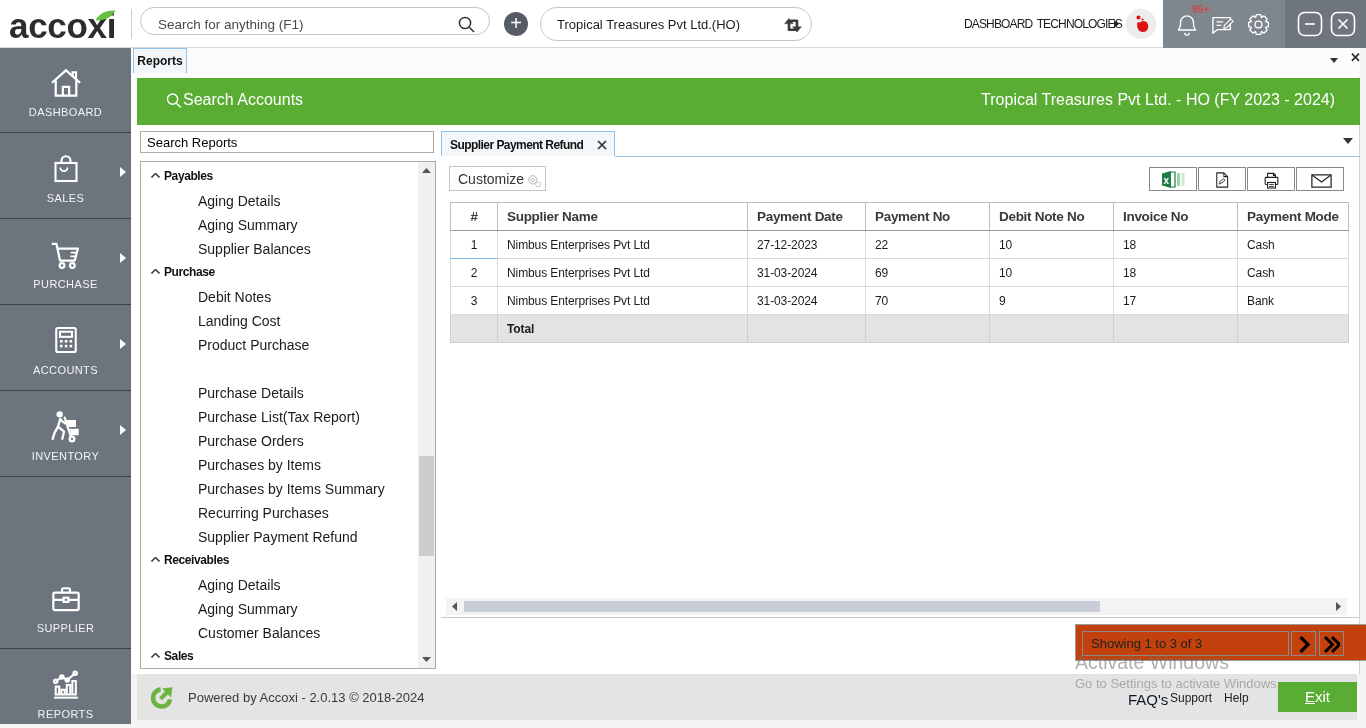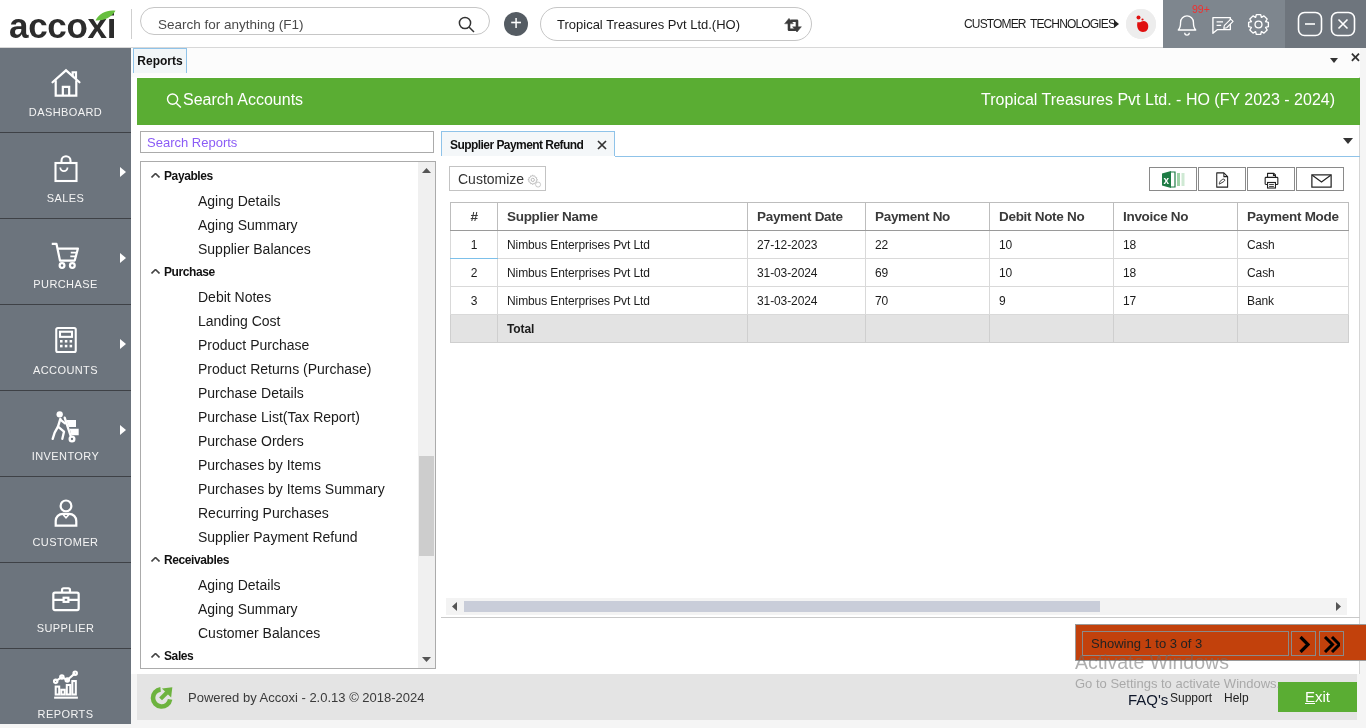--- a/index.html
+++ b/index.html
@@ -33,21 +33,21 @@
 
 #main { position:absolute; left:131px; top:48px; width:1229px; height:626px; background:#fff; border-right:1px solid #d5d5d5; }
 #tabstrip { position:absolute; left:0; top:0; width:1229px; height:29px; background:#fcfcfc; }
 #tab-reports { position:absolute; left:2px; top:0px; width:54px; height:25px; background:#f2f6f8; border:1px solid #8fc3e9; border-bottom:none; font-size:12px; font-weight:bold; color:#111; text-align:center; line-height:24px; }
 #greenbar { position:absolute; left:6px; top:30px; width:1223px; height:47px; background:#5aad33; color:#fff; }
 #greenbar .l { position:absolute; left:46px; top:13px; font-size:16px; }
 #greenbar .r { position:absolute; right:25px; top:13px; font-size:16px; }
 
 
 #srch-reports { position:absolute; left:9px; top:83px; width:294px; height:22px; border:1px solid #ababab; background:#fff; }
-#srch-reports span { position:absolute; left:6px; top:3px; font-size:13px; color:#8b5cf6; }
+#srch-reports span { position:absolute; left:6px; top:3px; font-size:13px; color:#000000; }
 #listbox { position:absolute; left:9px; top:113px; width:296px; height:508px; border:1px solid #ababab; background:#fff; }
 .cat { position:absolute; left:0; width:270px; height:24px; font-weight:bold; font-size:12px; letter-spacing:-0.4px; color:#111; }
 .cat .car { position:absolute; left:10px; top:8px; }
 .cat .ct { position:absolute; left:23px; top:4px; }
 .itm { position:absolute; left:57px; width:220px; height:24px; font-size:14px; color:#1b1b1b; line-height:24px; }
 #lb-scroll { position:absolute; right:0; top:0; width:17px; height:506px; background:#f0f0f0; }
 #lb-thumb { position:absolute; left:1px; width:15px; background:#cdcdcd; }
 
 
 #rpt-tab { position:absolute; left:310px; top:83px; width:174px; height:25px; background:#f4f7f9; border:1px solid #8fc3e9; border-bottom:none; }
@@ -104,21 +104,21 @@
     <div id="pluscirc">+</div>
     <div id="comppill">
         <span class="cn">Tropical Treasures Pvt Ltd.(HO)</span>
       <svg style="position:absolute;right:7px;top:7px;" width="22" height="21" viewBox="0 0 22 21" fill="none" stroke="#3a3a3a" stroke-width="2.6" stroke-linejoin="round" stroke-linecap="round">
           <path d="M7 7.5 V14.8 H13"></path>
           <path d="M9.6 5.8 H15 V12.6"></path>
           <path d="M2.9 8.4 L7 3.4 L11.1 8.4 Z" fill="#3a3a3a" stroke-width="0.6"></path>
           <path d="M10.9 12 L15 17 L19.1 12 Z" fill="#3a3a3a" stroke-width="0.6"></path>
         </svg>
     </div>
-    <div id="aaba">CUSTOMER TECHNOLOGIES</div>
+    <div id="aaba">DASHBOARD TECHNOLOGIES</div>
     <div id="aaba-arr"></div>
     <div id="avatar">
       <svg width="30" height="30" viewBox="0 0 30 30">
           <circle cx="15" cy="15" r="15" fill="#ededed"></circle>
           <path d="M11.5 13 C10 19 13 23 17 23 C21 23 23 19.5 22 15.5 C21.2 12.5 18 11 15.5 12.5 C13.8 13.5 12.5 13.5 11.5 13 Z" fill="#e01010"></path>
           <circle cx="12.5" cy="8.5" r="2" fill="#e01010"></circle>
           <circle cx="16.5" cy="10.5" r="1.1" fill="#e01010"></circle>
         </svg>
     </div>
     <div id="icopanel1">
@@ -198,28 +198,20 @@
           <path d="M8.6 6.5 L7.2 11.2 L10.8 14.2 L9.8 18.5" stroke-linecap="round" stroke-linejoin="round"></path>
           <path d="M7.2 11.2 L5.2 14.8 L4 18.5" stroke-linecap="round" stroke-linejoin="round"></path>
           <path d="M8.6 7 L11.4 9.2" stroke-linecap="round"></path>
           <path d="M11.2 5.8 L14.8 16.8" stroke-linecap="round"></path>
           <path d="M12.2 7.2 H18 V11.4 H13.6 Z" fill="#fff" stroke="none"></path>
           <path d="M14.2 12.4 H19.6 V16.4 H15.2 Z" fill="#fff" stroke="none"></path>
           <circle cx="15.6" cy="18.6" r="1.4"></circle>
         </svg>
       <div class="lbl">INVENTORY</div>
       <div class="sbarrow"></div>
-    </div>
-    <div class="sbitem" style="top:430px">
-      <svg width="38" height="38" viewBox="0 0 24 24" fill="none" stroke="#fff" stroke-width="1.4">
-          <circle cx="12" cy="7.5" r="3.4"></circle>
-          <path d="M5.5 20 V17 a4.5 4.5 0 0 1 4.5-4.5 h4 a4.5 4.5 0 0 1 4.5 4.5 V20 Z"></path>
-          <path d="M10 12.8 L12 15 L14 12.8" stroke-width="1.1"></path>
-        </svg>
-      <div class="lbl">CUSTOMER</div>
     </div>
     <div class="sbitem" style="top:516px">
       <svg width="38" height="38" viewBox="0 0 24 24" fill="none" stroke="#fff" stroke-width="1.4">
           <rect x="4" y="8" width="16" height="11" rx="1"></rect>
           <path d="M9.5 8 V6.2 a1 1 0 0 1 1-1 h3 a1 1 0 0 1 1 1 V8"></path>
           <path d="M4 12.5 L10.5 12.5 M13.5 12.5 L20 12.5"></path>
           <rect x="10.5" y="11.2" width="3" height="2.6"></rect>
         </svg>
       <div class="lbl">SUPPLIER</div>
     </div>
@@ -270,21 +262,20 @@
       <div class="itm" style="top:75px">Supplier Balances</div>
       <div class="cat" style="top:99px">
           <svg class="car" width="9" height="5" viewBox="0 0 9 5">
             <path d="M0.5 4.5 L4.5 0.5 L8.5 4.5" fill="none" stroke="#444" stroke-width="1.6"></path>
           </svg>
           <span class="ct">Purchase</span>
         </div>
       <div class="itm" style="top:123px">Debit Notes</div>
       <div class="itm" style="top:147px">Landing Cost</div>
       <div class="itm" style="top:171px">Product Purchase</div>
-      <div class="itm" style="top:195px">Product Returns (Purchase)</div>
       <div class="itm" style="top:219px">Purchase Details</div>
       <div class="itm" style="top:243px">Purchase List(Tax Report)</div>
       <div class="itm" style="top:291px">Purchases by Items</div>
       <div class="itm" style="top:267px">Purchase Orders</div>
       <div class="itm" style="top:315px">Purchases by Items Summary</div>
       <div class="itm" style="top:339px">Recurring Purchases</div>
       <div class="itm" style="top:363px">Supplier Payment Refund</div>
       <div class="cat" style="top:387px">
           <svg class="car" width="9" height="5" viewBox="0 0 9 5">
             <path d="M0.5 4.5 L4.5 0.5 L8.5 4.5" fill="none" stroke="#444" stroke-width="1.6"></path>

